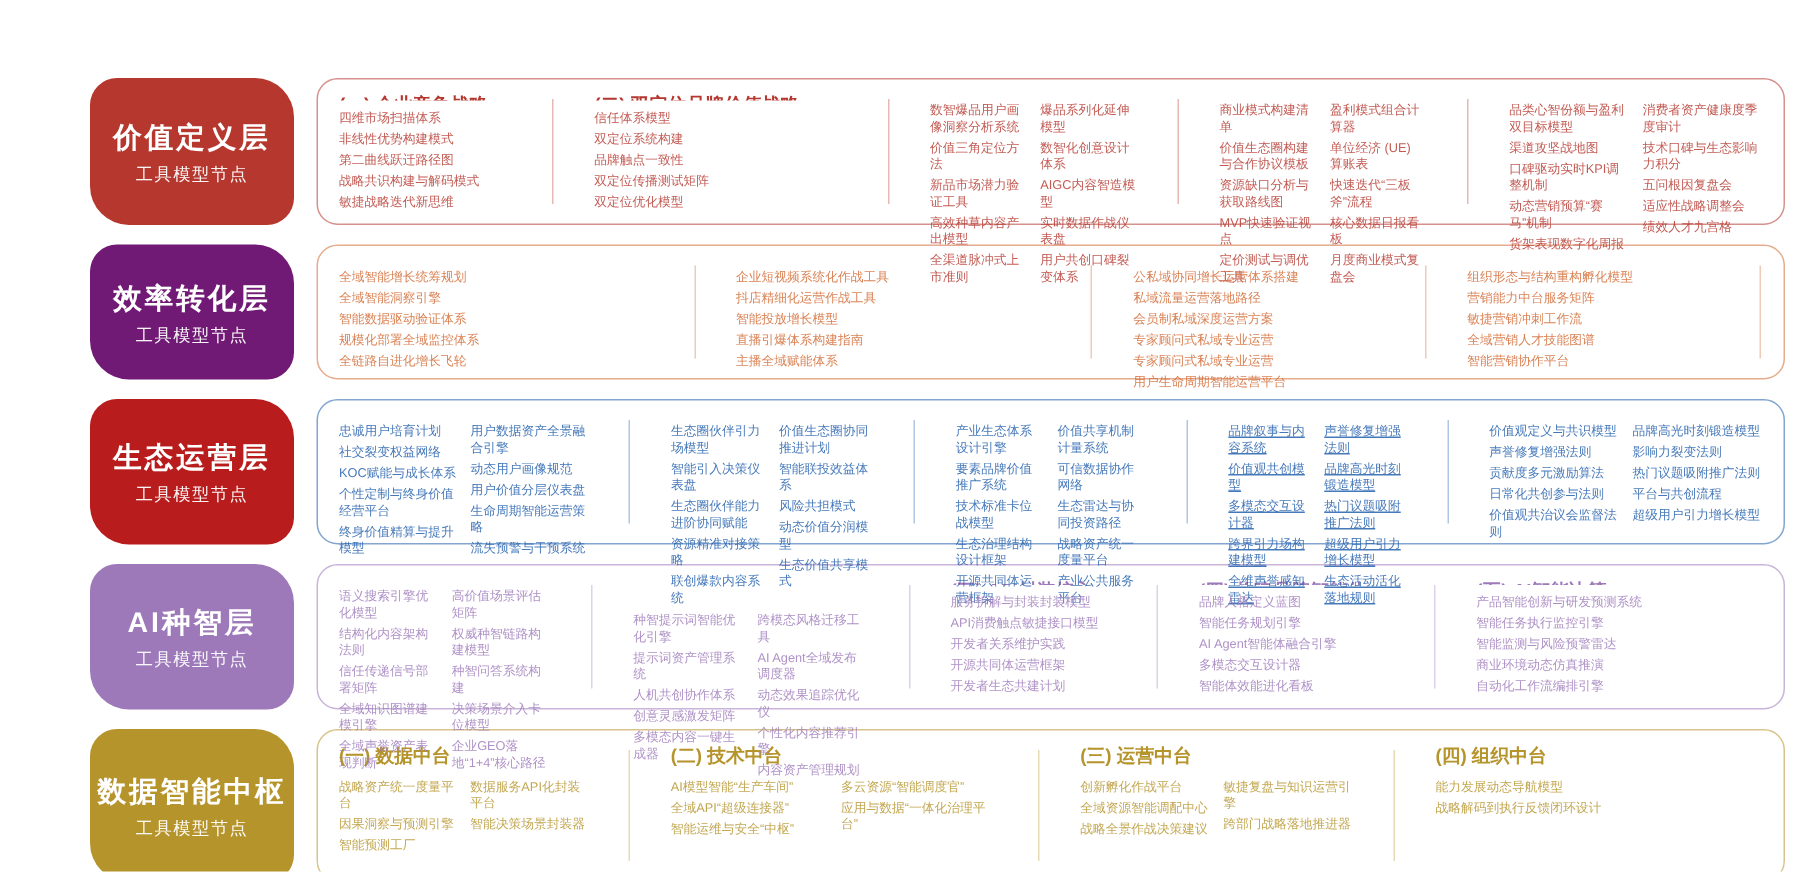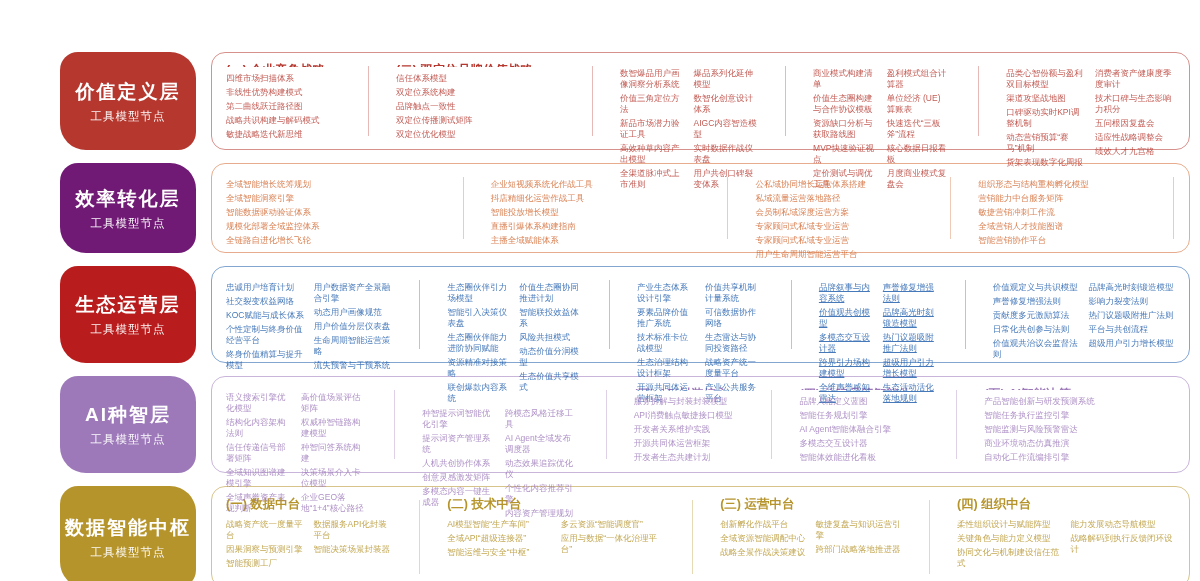--- a/index.html
+++ b/index.html
@@ -427,25 +427,20 @@
               <div class="item">敏捷复盘与知识运营引擎</div>
               <div class="item">跨部门战略落地推进器</div>
             </div>
           </div>
         </div>
         <div class="vline" style="background: rgba(182, 148, 44, 0.35);"></div>
         <div class="col" style="flex: 2.1 1 0%;">
           <div class="col-title">(四) 组织中台</div>
           <div class="groups">
             <div class="list">
-              <div class="item">柔性组织设计与赋能阵型</div>
-              <div class="item">关键角色与能力定义模型</div>
-              <div class="item">协同文化与机制建设信任范式</div>
-            </div>
-            <div class="list">
               <div class="item">能力发展动态导航模型</div>
               <div class="item">战略解码到执行反馈闭环设计</div>
             </div>
           </div>
         </div>
       </div>
     </div>
   </div>
 
 </body></html>

